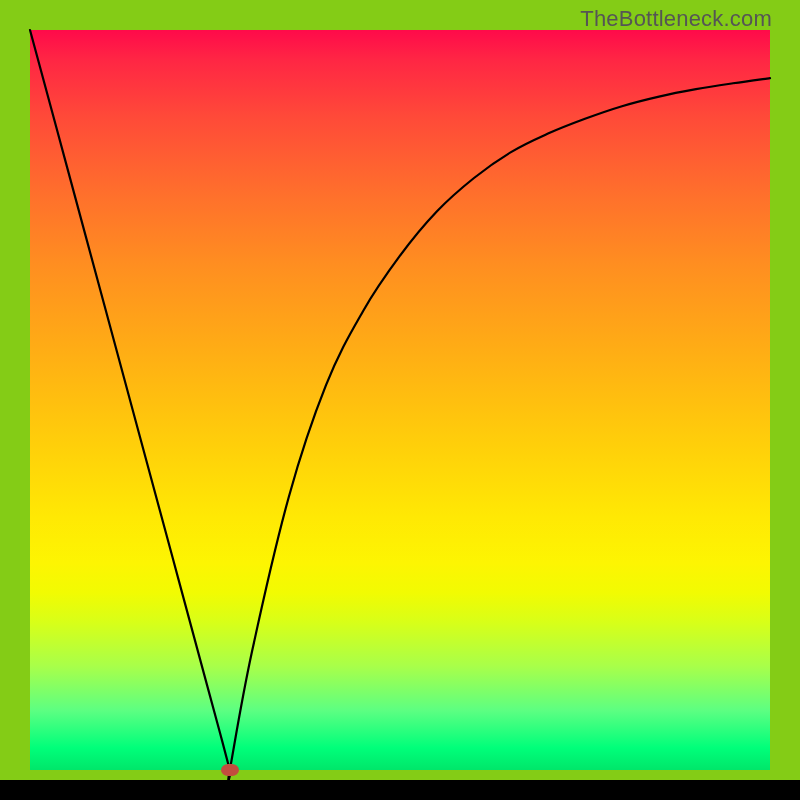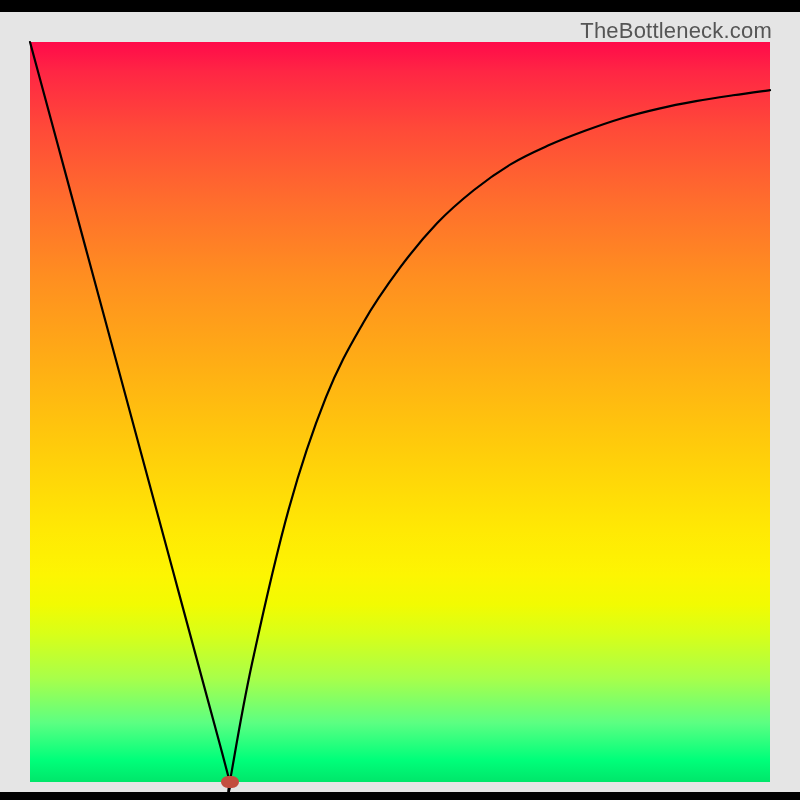--- a/index.html
+++ b/index.html
@@ -8,22 +8,21 @@
     width: 800px;
     height: 800px;
     overflow: hidden;
     background: #000;
     font-family: Arial, Helvetica, sans-serif;
   }
   .frame {
     position: relative;
     width: 800px;
     height: 780px;
-    background: #e5e5e5;
-    margin-top: 12px;
+    background: #84cc16;
   }
   .plot-area {
     position: absolute;
     left: 30px;
     top: 30px;
     width: 740px;
     height: 740px;
     background: linear-gradient(
       to bottom,
       #ff0a4a 0%,

